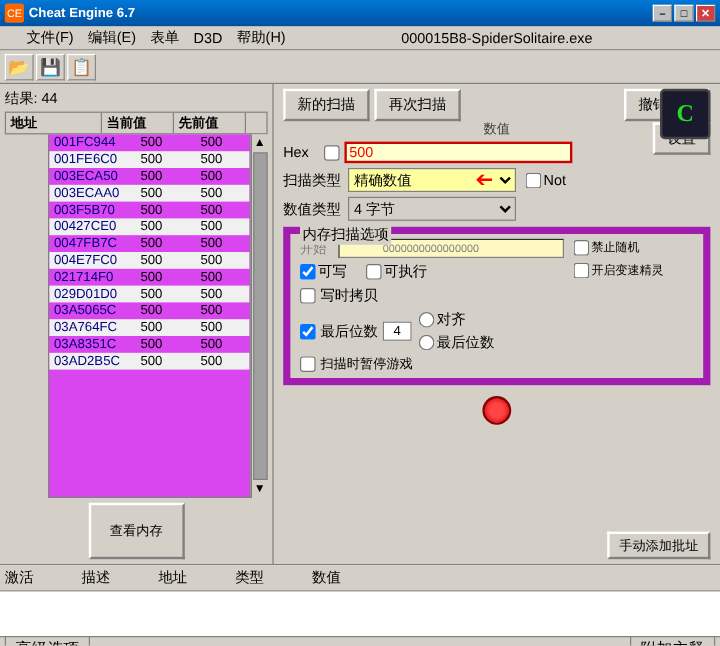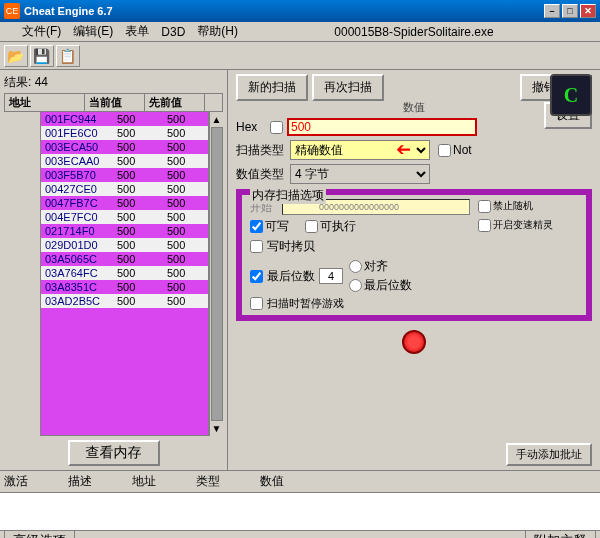--- a/index.html
+++ b/index.html
@@ -158,22 +158,22 @@
     .left-bottom {
       display: flex;
       justify-content: center;
       margin-top: 4px;
     }
     .scan-memory-btn {
       background: #d4d0c8;
       border: 2px solid #808080;
       border-top-color: #fff;
       border-left-color: #fff;
-      padding: 2px 16px;
-      font-size: 14px;
+      padding: 14px 16px;
+      font-size: 11px;
       cursor: pointer;
     }
 
     
     .right-panel {
       flex: 1;
       padding: 4px 8px;
       display: flex;
       flex-direction: column;
       gap: 4px;

